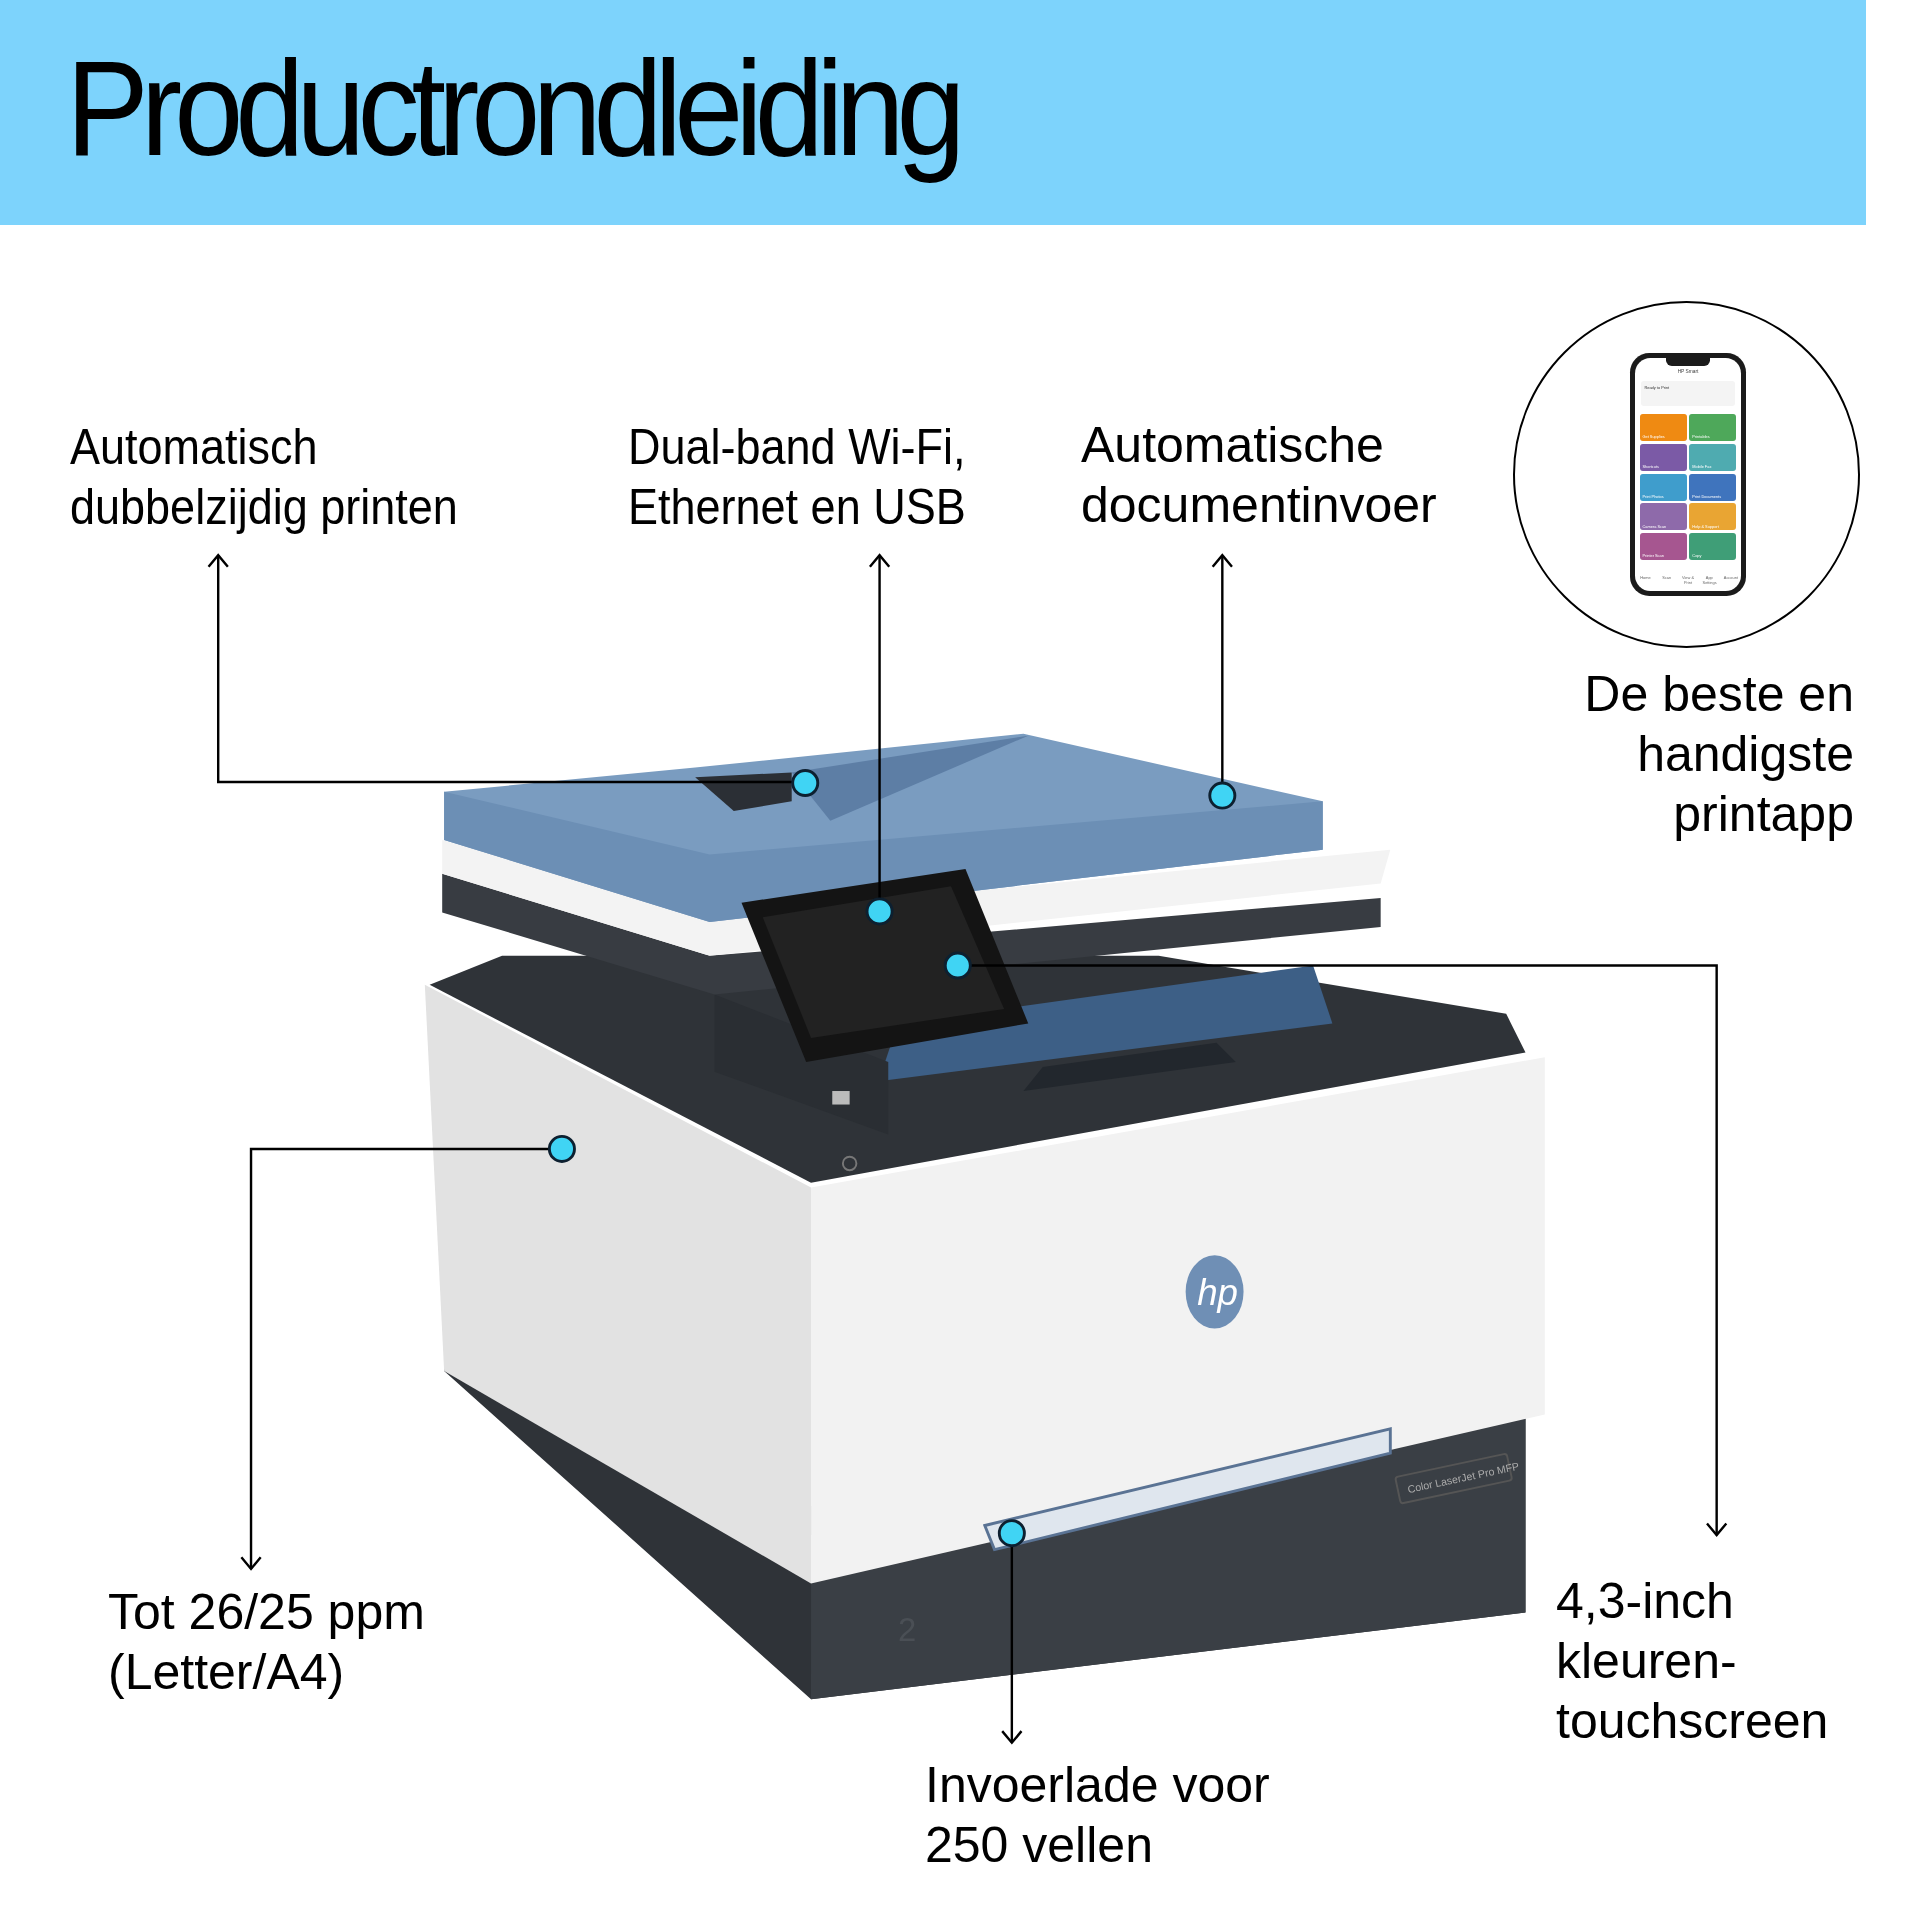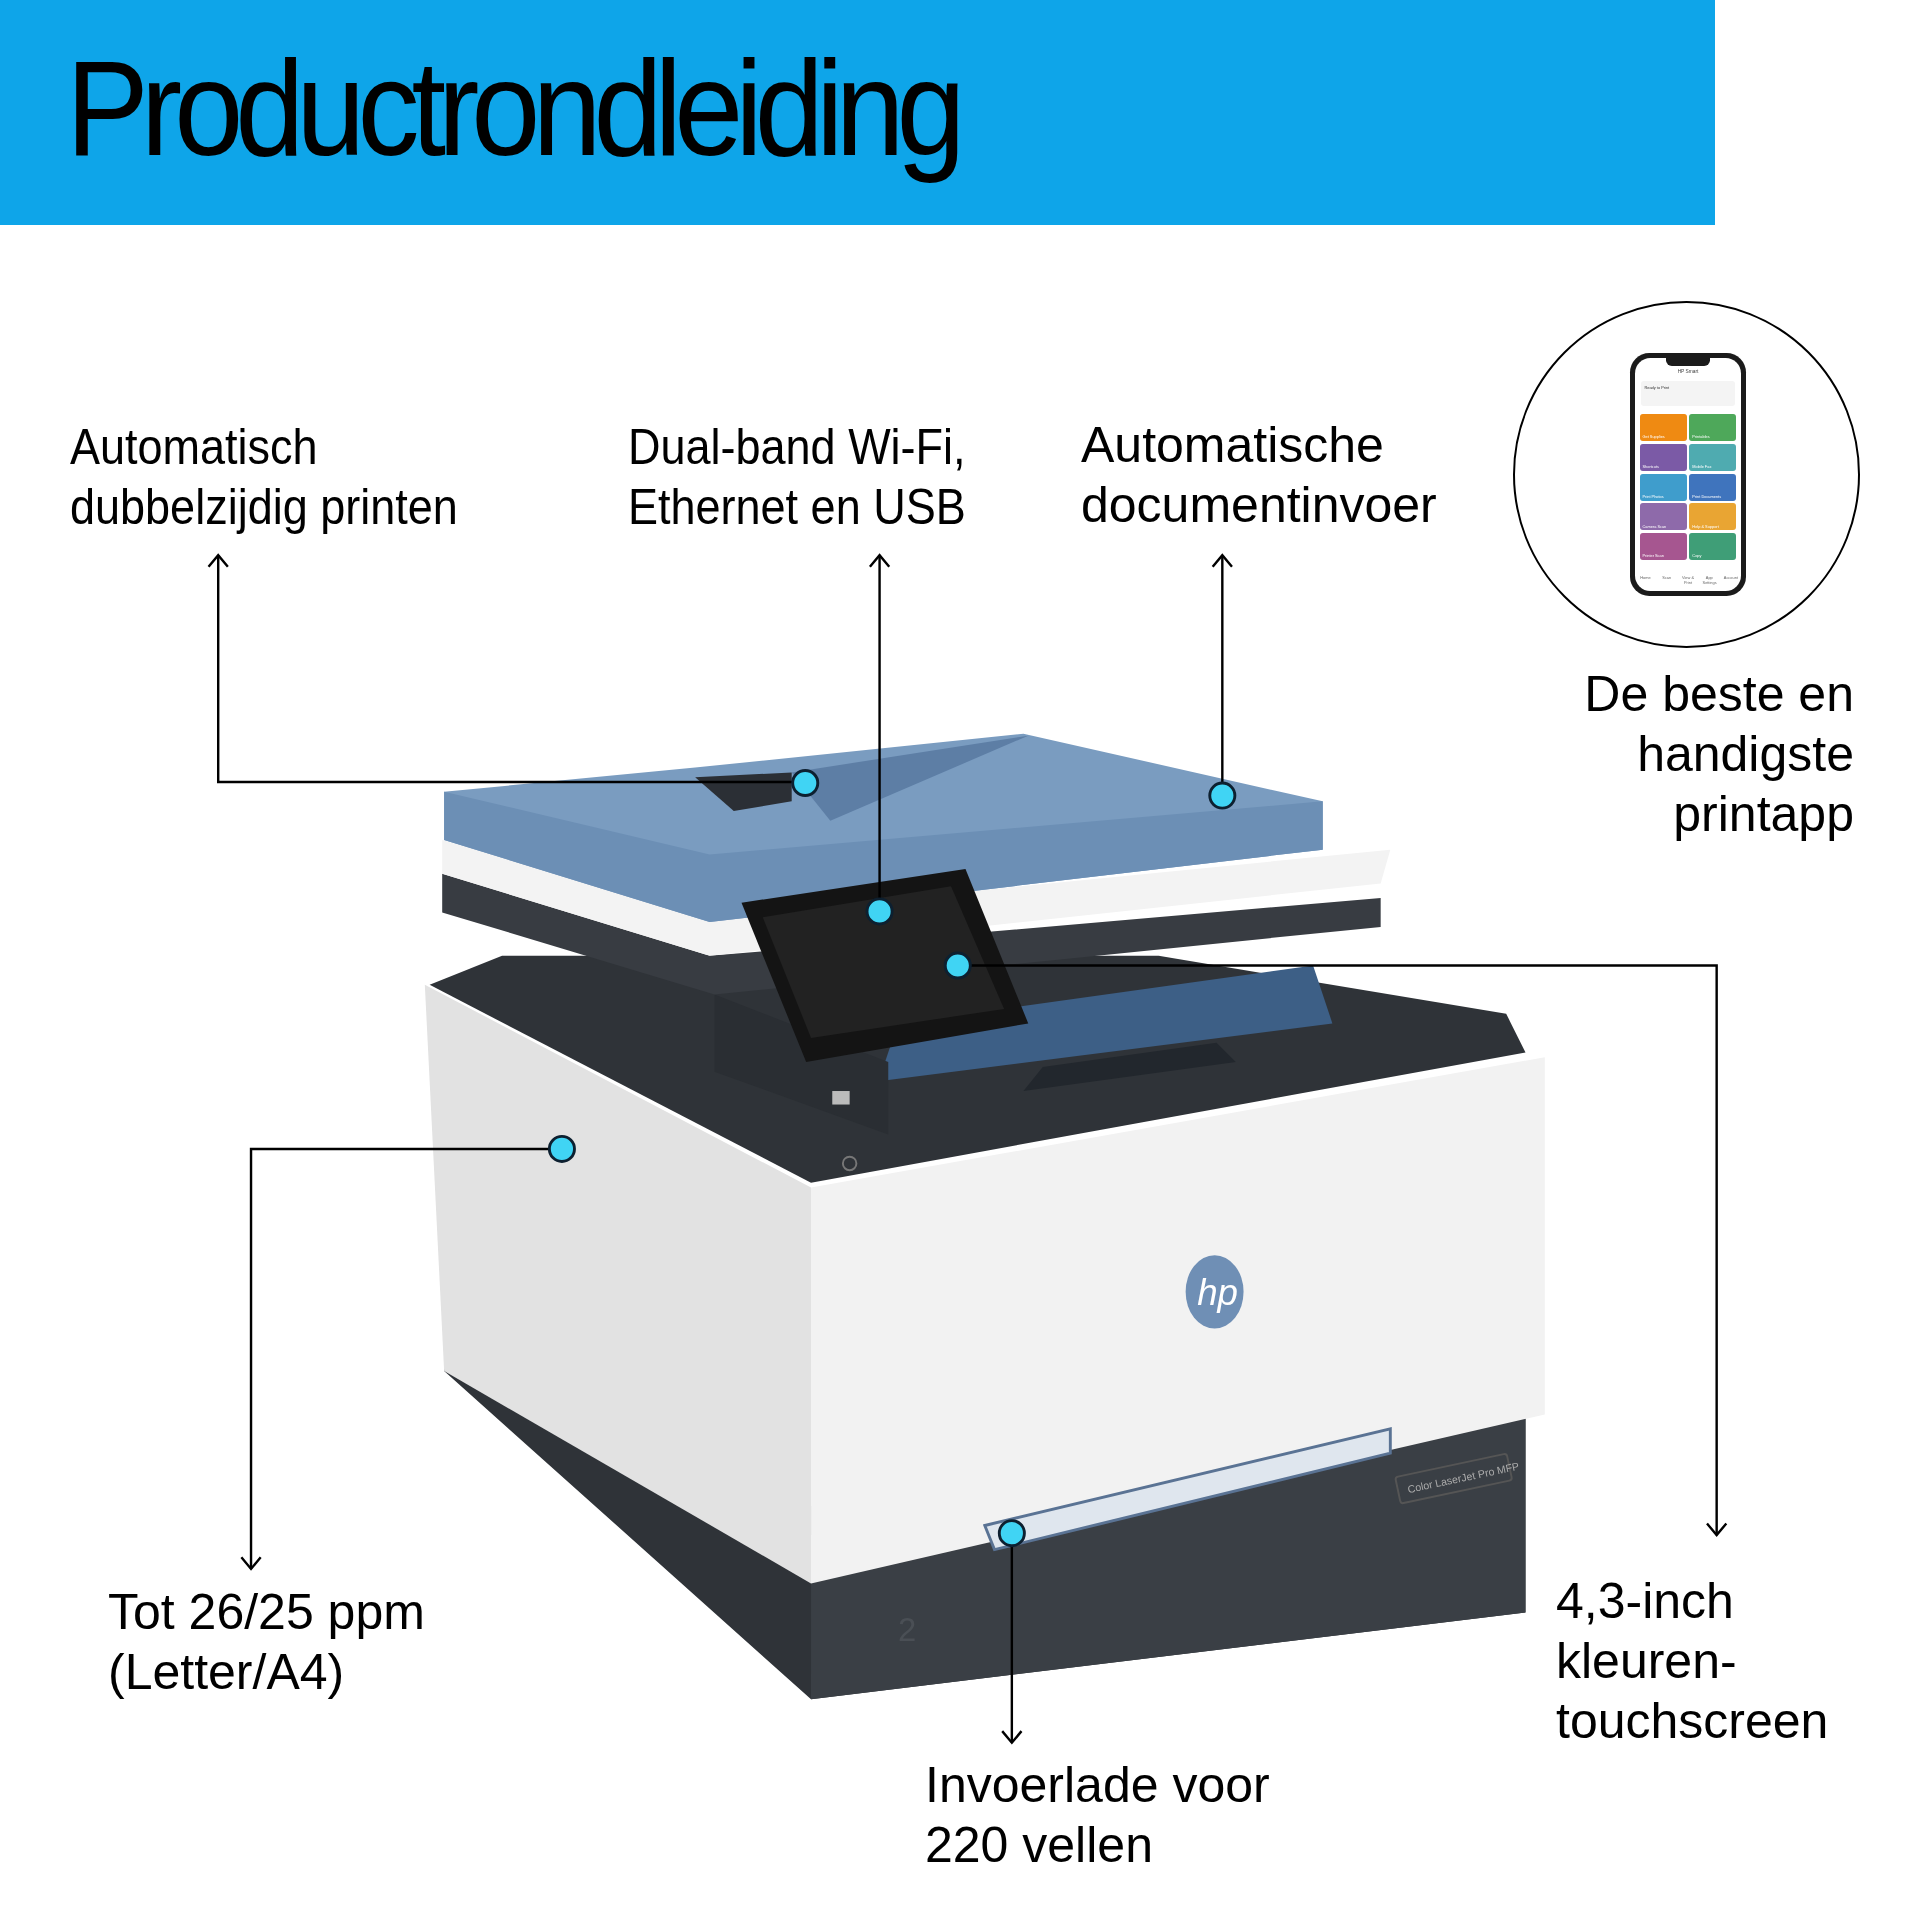--- a/index.html
+++ b/index.html
@@ -1,18 +1,18 @@
 <!DOCTYPE html>
 <html><head>
 <meta charset="utf-8">
 <style>
   html, body { margin: 0; padding: 0; }
   body { width: 1931px; height: 1931px; position: relative; background: #ffffff; overflow: hidden;
          font-family: "Liberation Sans", "DejaVu Sans", sans-serif; color: #000; }
-  .banner { position: absolute; left: 0; top: 0; width: 1715px; height: 225px; background: #0ea5e9; }
+  .banner { position: absolute; left: 0; top: 0; width: 1866px; height: 225px; background: #7dd3fc; }
   .banner h1 { position: absolute; left: 66px; top: 41px; margin: 0; font-size: 135px; font-weight: 400;
                letter-spacing: -8.7px; line-height: 1; transform: scaleX(0.92); transform-origin: left; }
   .label { position: absolute; font-size: 50px; line-height: 60px; white-space: pre-line; font-weight: 400; }
   .label.narrow { transform: scaleX(0.9); transform-origin: left top; }
   .center { text-align: right; }
   svg.overlay { position: absolute; left: 0; top: 0; }
   .app-circle { position: absolute; left: 1513px; top: 301px; width: 343px; height: 343px; border: 2.9px solid #000;
                 border-radius: 50%; background: #fff; }
   .phone { position: absolute; left: 1630px; top: 353px; width: 116px; height: 243px; border-radius: 19.3px;
            background: #1b1b1b; padding: 4.8px; box-sizing: border-box; }
@@ -114,21 +114,21 @@
 <div class="label narrow" style="left:628px; top:417px;">Dual-band Wi-Fi,
 Ethernet en USB</div>
 <div class="label" style="left:1081px; top:415px;">Automatische
 documentinvoer</div>
 <div class="label center" style="left:1516px; top:664px; width:338px;">De beste en
 handigste
 printapp</div>
 <div class="label" style="left:108px; top:1582px;">Tot 26/25 ppm
 (Letter/A4)</div>
 <div class="label" style="left:925px; top:1755px;">Invoerlade voor
-220 vellen</div>
+250 vellen</div>
 <div class="label" style="left:1556px; top:1571px;">4,3-inch
 kleuren-
 touchscreen</div>
 
 <div class="app-circle"></div>
 <div class="phone">
   <div class="phone-screen">
     <div class="phone-notch"></div>
     <div class="phone-title">HP Smart</div>
     <div class="phone-card">

